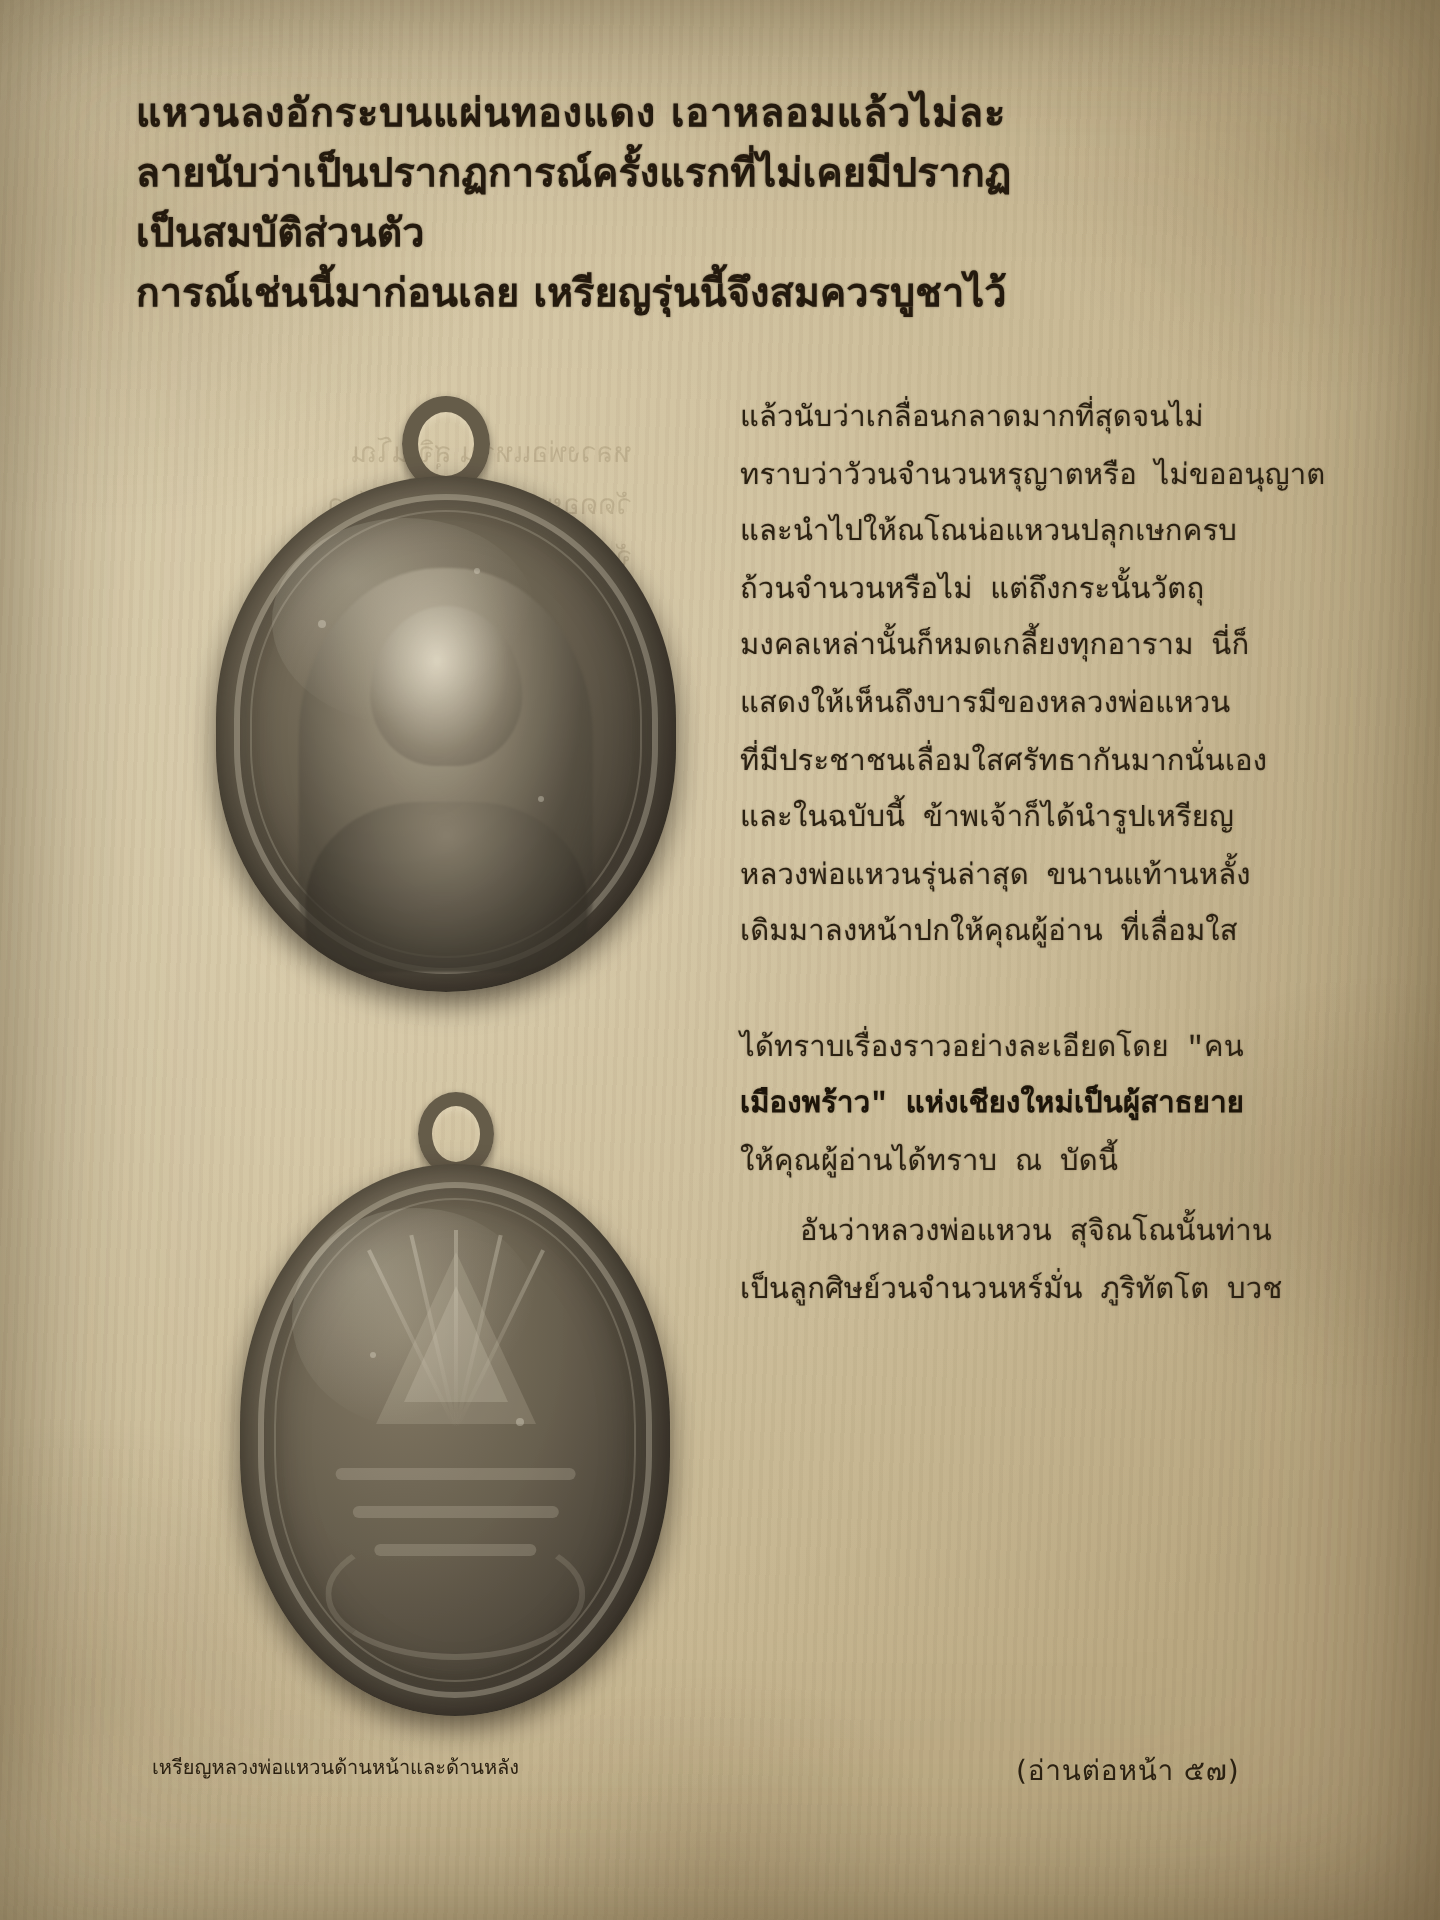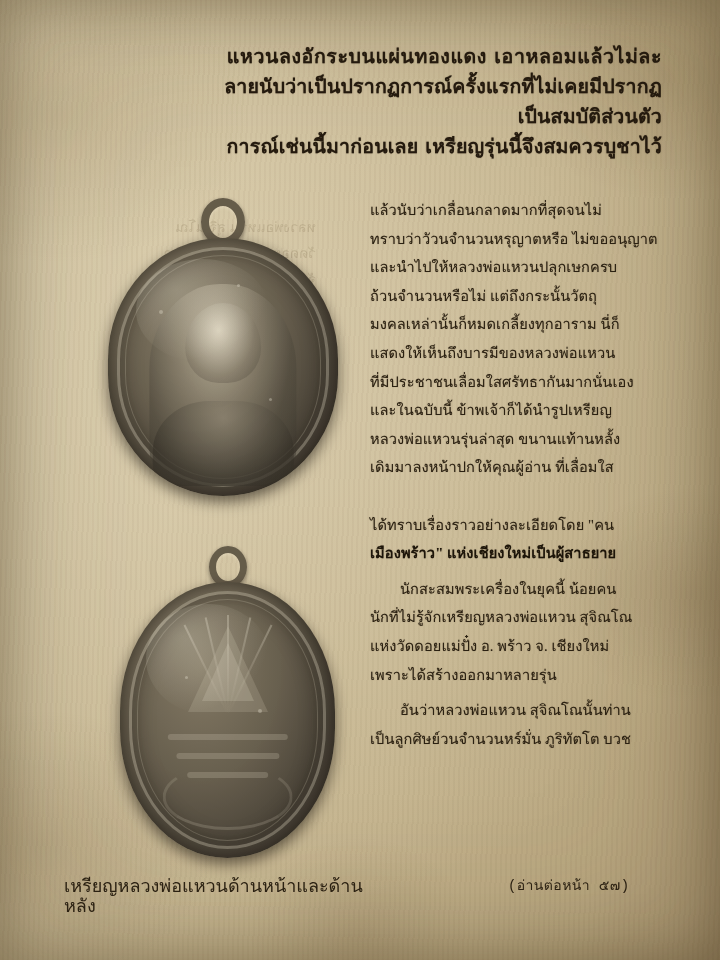--- a/index.html
+++ b/index.html
@@ -65,37 +65,36 @@
   }
   #headline .hl-line {
     font-family: "DejaVu Sans", sans-serif;
     font-weight: bold;
     font-size: 19.5px;
     line-height: 30px;
     letter-spacing: 0.2px;
     color: #241a0e;
     white-space: nowrap;
     text-shadow: 0 0 1px rgba(40,28,12,0.55);
-    text-align: right;
   }
   #headline .hl-line.spaced {
     letter-spacing: 0.6px;
   }
 
   
   #body-col {
     position: absolute;
     left: 370px;
     top: 196px;
     width: 296px;
     z-index: 4;
   }
   #body-col p {
     margin: 0;
-    font-family: Liberation Serif, serif;
+    font-family: Liberation Mono, monospace;
     font-size: 14.6px;
     line-height: 28.6px;
     color: #2b2112;
     text-align: left;
     letter-spacing: 0.1px;
     text-shadow: 0 0 1px rgba(45,32,14,0.35);
   }
   #body-col p.indent {
     margin-top: 7px;
   }
@@ -104,41 +103,40 @@
     padding-left: 30px;
   }
   .em-dark {
     font-weight: bold;
     color: #1d1509;
   }
 
   
   #caption {
     position: absolute;
-    left: 64px;
+    left: 76px;
     top: 876px;
     width: 300px;
-    font-family: Liberation Sans, sans-serif;
-    font-size: 18px;
+    font-family: Liberation Mono, monospace;
+    font-size: 10px;
     line-height: 20px;
     color: #2b2112;
     z-index: 5;
   }
   #jump-note {
     position: absolute;
     left: 508px;
     top: 874px;
     font-family: "DejaVu Sans", sans-serif;
     font-size: 14px;
     color: #2b2112;
     z-index: 5;
   }
   #jump-note .paren {
     letter-spacing: 0.4px;
-    font-family: Liberation Mono, monospace;
   }
 
   
   .medal-wrap {
     position: absolute;
     z-index: 3;
     filter: saturate(0.55) contrast(1.03);
   }
   #medal-front { left: 108px; top: 196px; width: 230px; height: 310px; }
   #medal-back  { left: 120px; top: 546px; width: 215px; height: 318px; }
@@ -374,39 +372,34 @@
         <div class="speck" style="left:30%; top:34%; width:3px; height:3px;"></div>
         <div class="speck" style="left:64%; top:46%; width:4px; height:4px;"></div>
       </div>
     </div>
 
     <div id="body-col">
 
       <p>
         <span>แล้วนับว่าเกลื่อนกลาดมากที่สุดจนไม่</span><br>
         <span>ทราบว่าวัวนจำนวนหรุญาตหรือ ไม่ขออนุญาต</span><br>
-        <span>และนำไปให้หลวงพ่อแหวนปลุกเษกครบ</span><br>
+        <span>และนำไปให้ณโณน่อแหวนปลุกเษกครบ</span><br>
         <span>ถ้วนจำนวนหรือไม่    แต่ถึงกระนั้นวัตถุ</span><br>
         <span>มงคลเหล่านั้นก็หมดเกลี้ยงทุกอาราม  นี่ก็</span><br>
         <span>แสดงให้เห็นถึงบารมีของหลวงพ่อแหวน</span><br>
         <span>ที่มีประชาชนเลื่อมใสศรัทธากันมากนั่นเอง</span><br>
         <span>และในฉบับนี้   ข้าพเจ้าก็ได้นำรูปเหรียญ</span><br>
         <span>หลวงพ่อแหวนรุ่นล่าสุด  ขนานแท้านหลั้ง</span><br>
         <span>เดิมมาลงหน้าปกให้คุณผู้อ่าน  ที่เลื่อมใส</span><br>
         <br>
         <span>ได้ทราบเรื่องราวอย่างละเอียดโดย  "คน</span><br>
         <span class="em-dark">เมืองพร้าว" แห่งเชียงใหม่เป็นผู้สาธยาย</span><br>
+        <span>ให้คุณผู้อ่านได้ทราบ ณ บัดนี้</span>
       </p>
 
-      <p class="indent">
-        <span class="first">นักสะสมพระเครื่องในยุคนี้    น้อยคน</span><br>
-        <span>นักที่ไม่รู้จักเหรียญหลวงพ่อแหวน  สุจิณโณ</span><br>
-        <span>แห่งวัดดอยแม่ปั๋ง อ. พร้าว จ. เชียงใหม่</span><br>
-        <span>เพราะได้สร้างออกมาหลายรุ่น</span>
-      </p>
 
       <p class="indent">
         <span class="first">อันว่าหลวงพ่อแหวน สุจิณโณนั้นท่าน</span><br>
         <span>เป็นลูกศิษย์วนจำนวนหร์มั่น ภูริทัตโต  บวช</span><br>
       </p>
 
     </div>
 
     <div id="caption">เหรียญหลวงพ่อแหวนด้านหน้าและด้านหลัง</div>
     <div id="jump-note">

